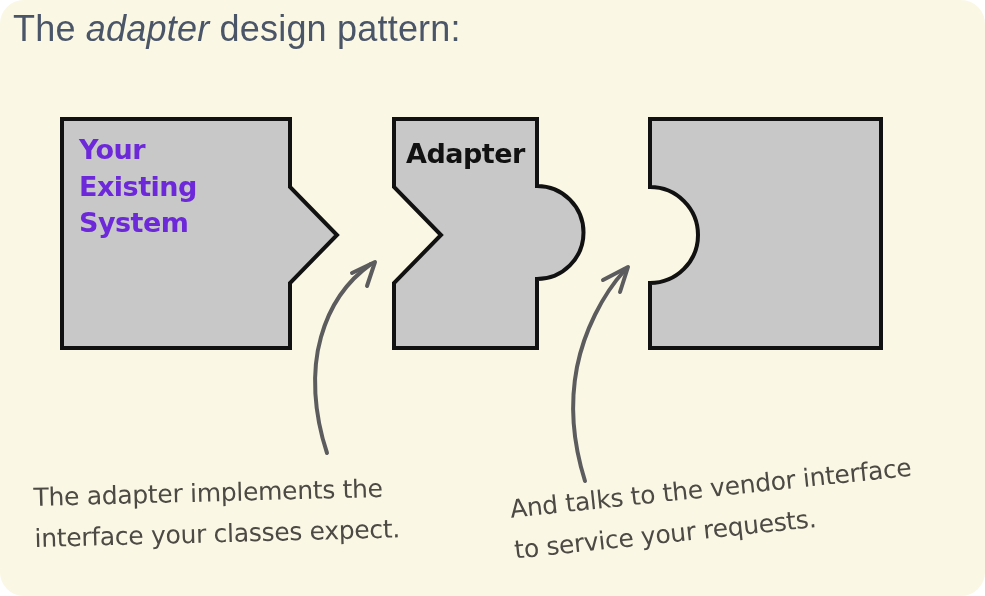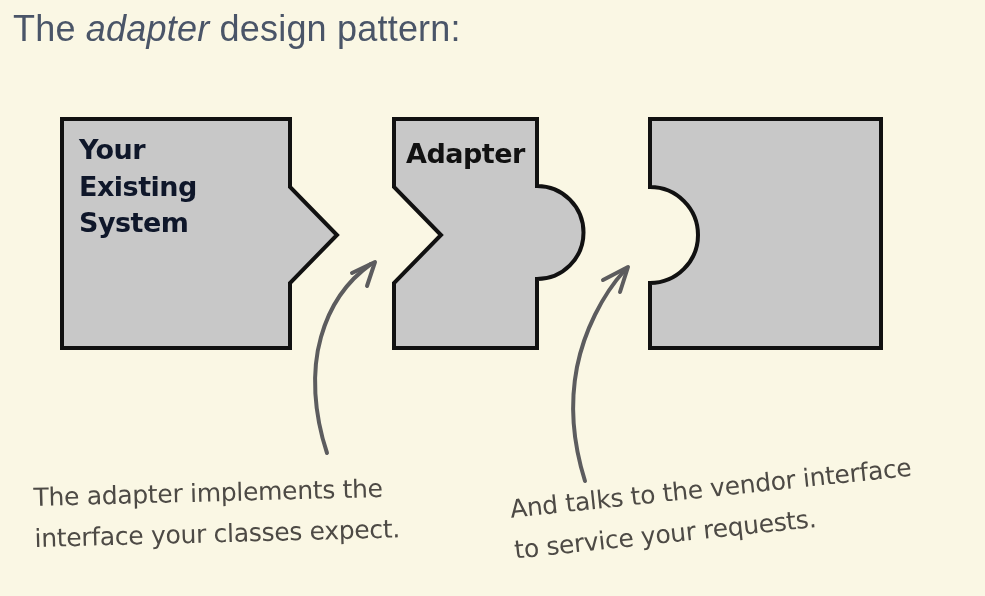--- a/index.html
+++ b/index.html
@@ -71,21 +71,21 @@
     color: #4D4A45;
     white-space: pre-line;
     transform-origin: left top;
   }
   .caption-1 { left: 33px;  top: 478px; transform: rotate(-1.5deg); }
   .caption-2 { left: 508px; top: 490px; transform: rotate(-6deg); }
 </style>
 </head>
 <body>
 
-<div class="stage" style="background-color: rgb(250, 247, 228);">
+<div class="stage" style="background-color: rgb(250, 247, 228); border-radius: 24px;">
 
   <h1 class="title" style="color: rgb(74, 85, 104);"><span>The </span><em>adapter</em><span> design pattern:</span></h1>
 
   <svg class="diagram-svg" viewBox="0 0 985 596">
 
     <path class="piece-outline" d="M 62 119 H 290 V 187 L 337 235 L 290 283 V 348 H 62 Z" fill="#C8C8C8"></path>
 
     <path class="piece-outline" d="M 394 119 H 537 V 186 A 46.5 46.5 0 0 1 537 279 V 348 H 394 V 283 L 441 235 L 394 187 Z" fill="#C8C8C8"></path>
 
     <path class="piece-outline" d="M 650 119 H 881 V 348 H 650 V 283 A 48 48 0 0 0 650 187 Z" fill="#C8C8C8"></path>
@@ -94,21 +94,21 @@
       <path class="arrow-stroke" d="M 327 453 C 314 414 311 372 321 337 C 330 305 347 281 371 264" stroke="#5C5C5E"></path>
       <path class="arrow-stroke" d="M 352 273 L 375 262 L 367 286" stroke="#5C5C5E"></path>
     </g>
 
     <g>
       <path class="arrow-stroke" d="M 585 481 C 573 443 570 403 577 367 C 584 332 602 295 625 270" stroke="#5C5C5E"></path>
       <path class="arrow-stroke" d="M 603 280 L 628 267 L 620 292" stroke="#5C5C5E"></path>
     </g>
   </svg>
 
-  <div class="piece-label piece-label-1" style="color: #0f172a;">Your
+  <div class="piece-label piece-label-1" style="color: #6d28d9;">Your
 Existing
 System</div>
 
   <div class="piece-label piece-label-2">Adapter</div>
 
 
   <div class="caption caption-1" style="color: rgb(77, 74, 69);">The adapter implements the
 interface your classes expect.</div>
 
   <div class="caption caption-2" style="color: rgb(77, 74, 69);">And talks to the vendor interface

